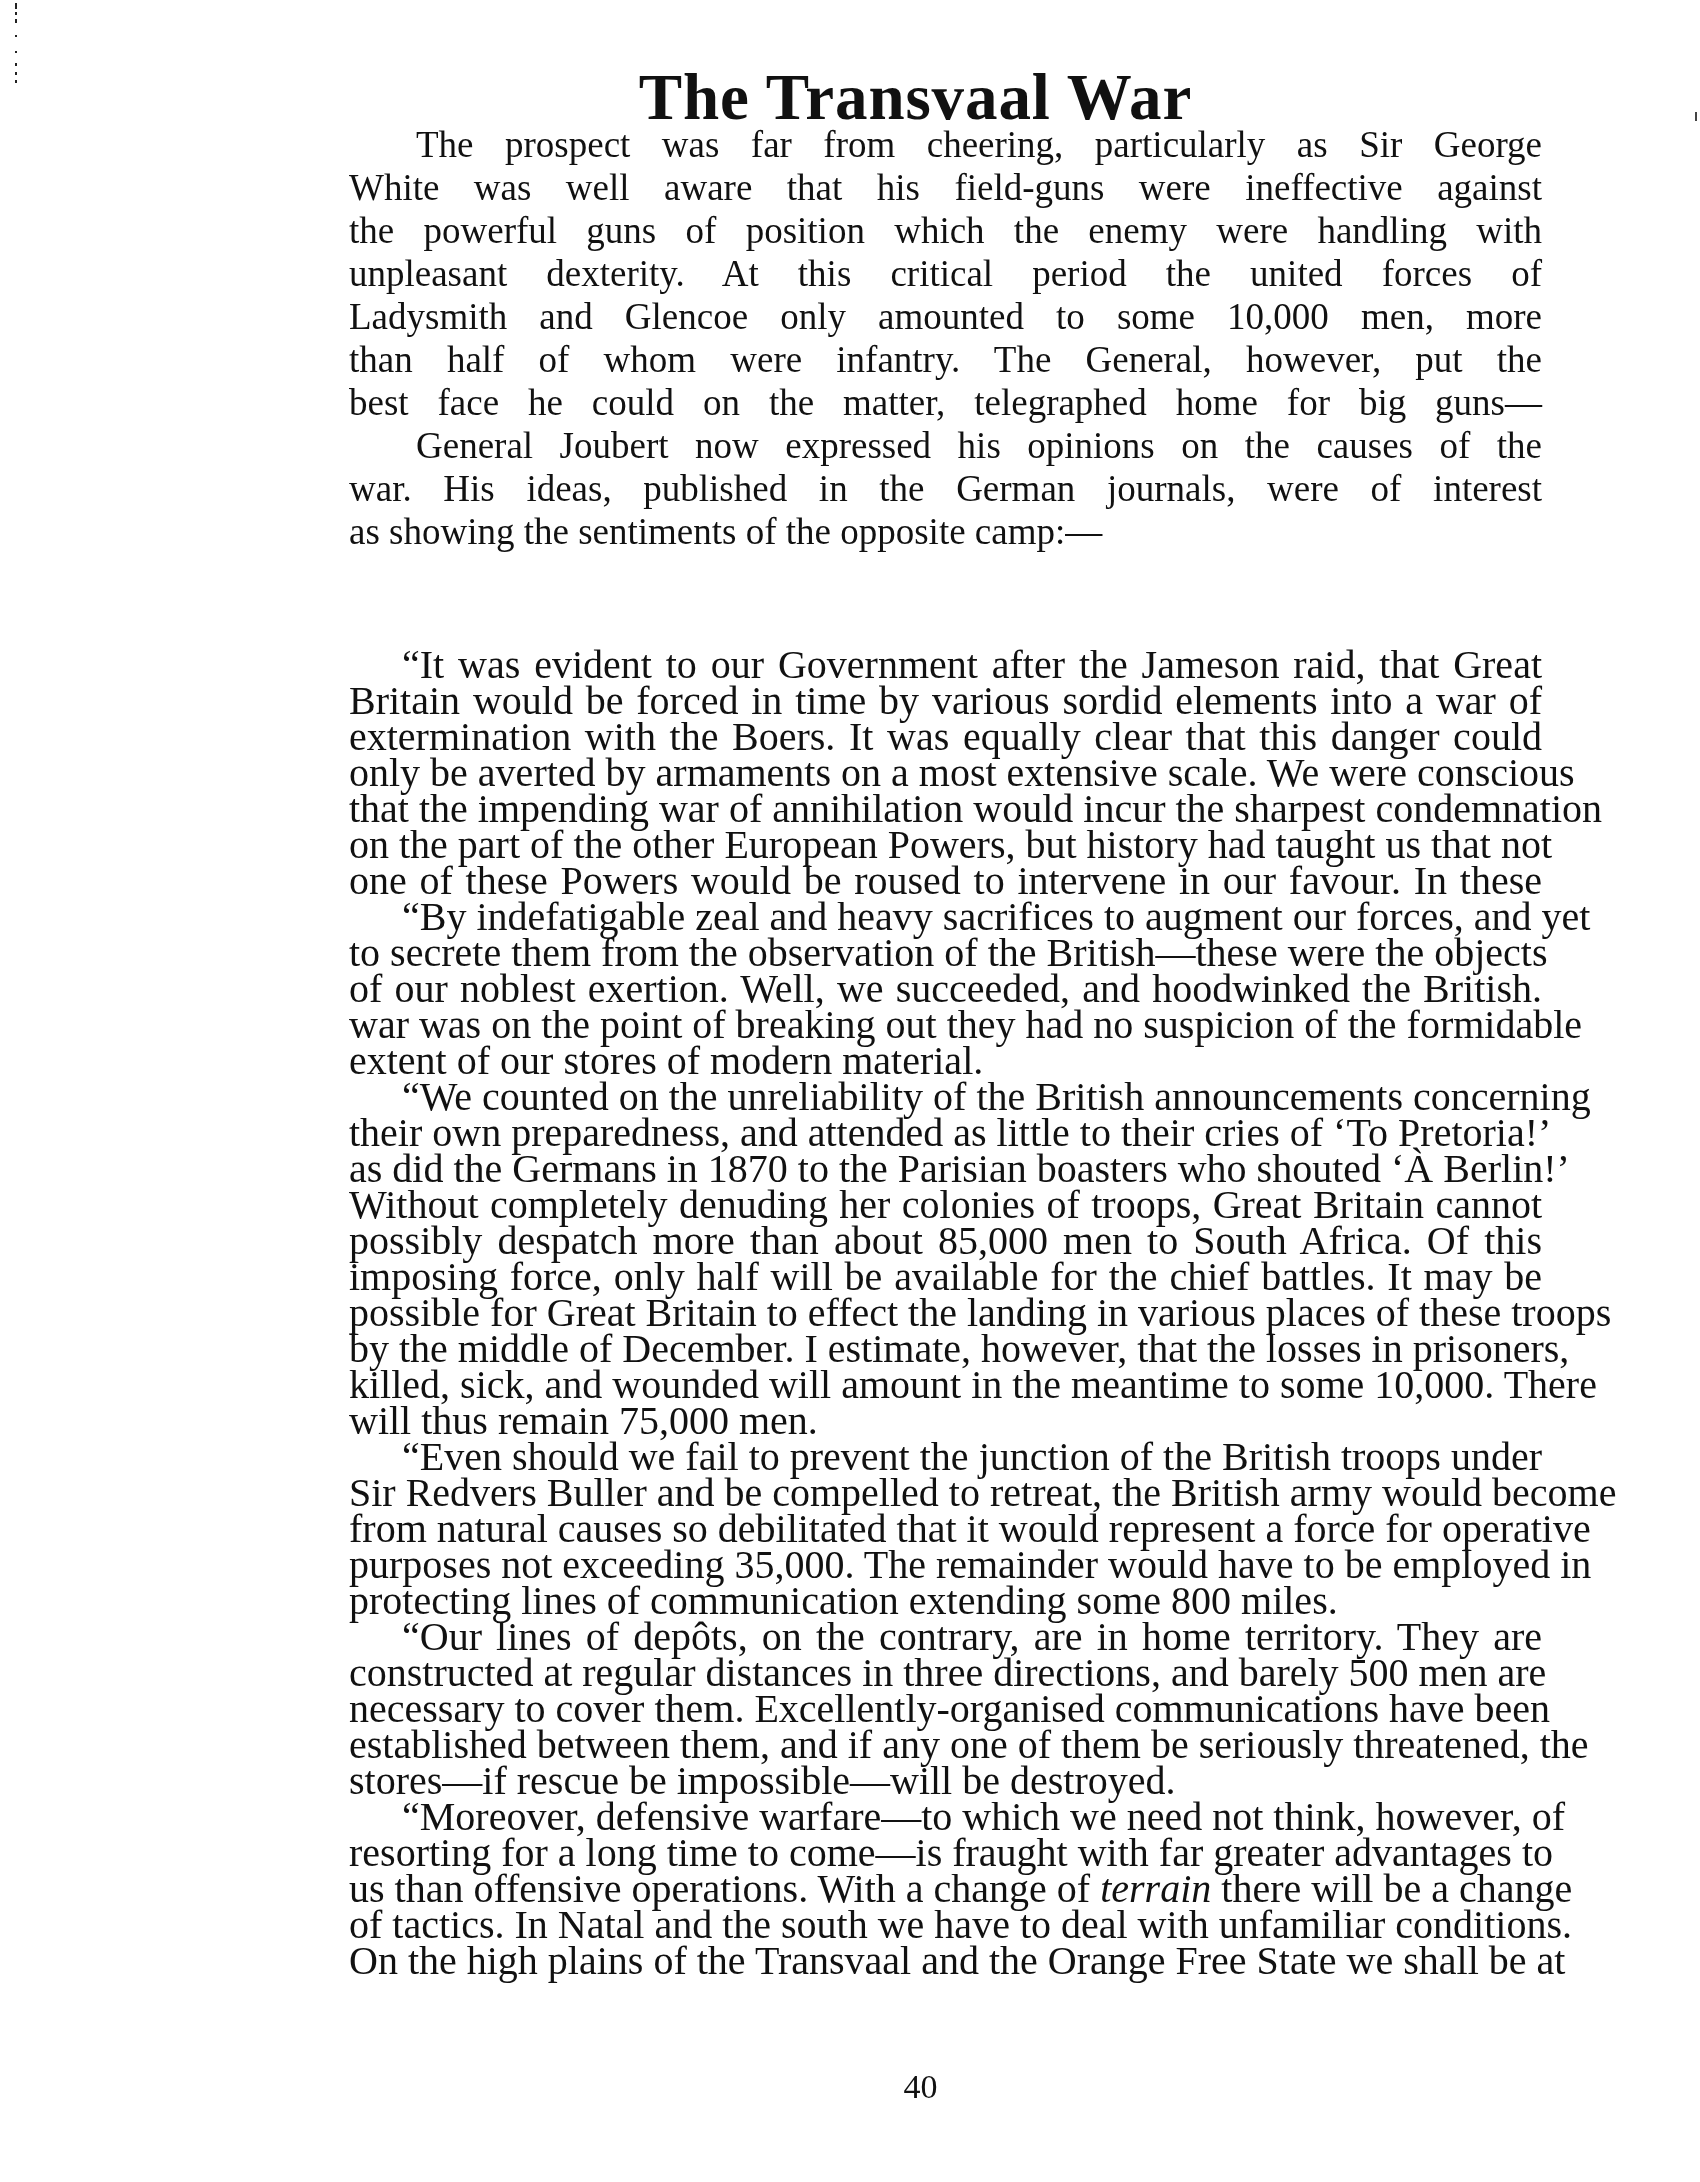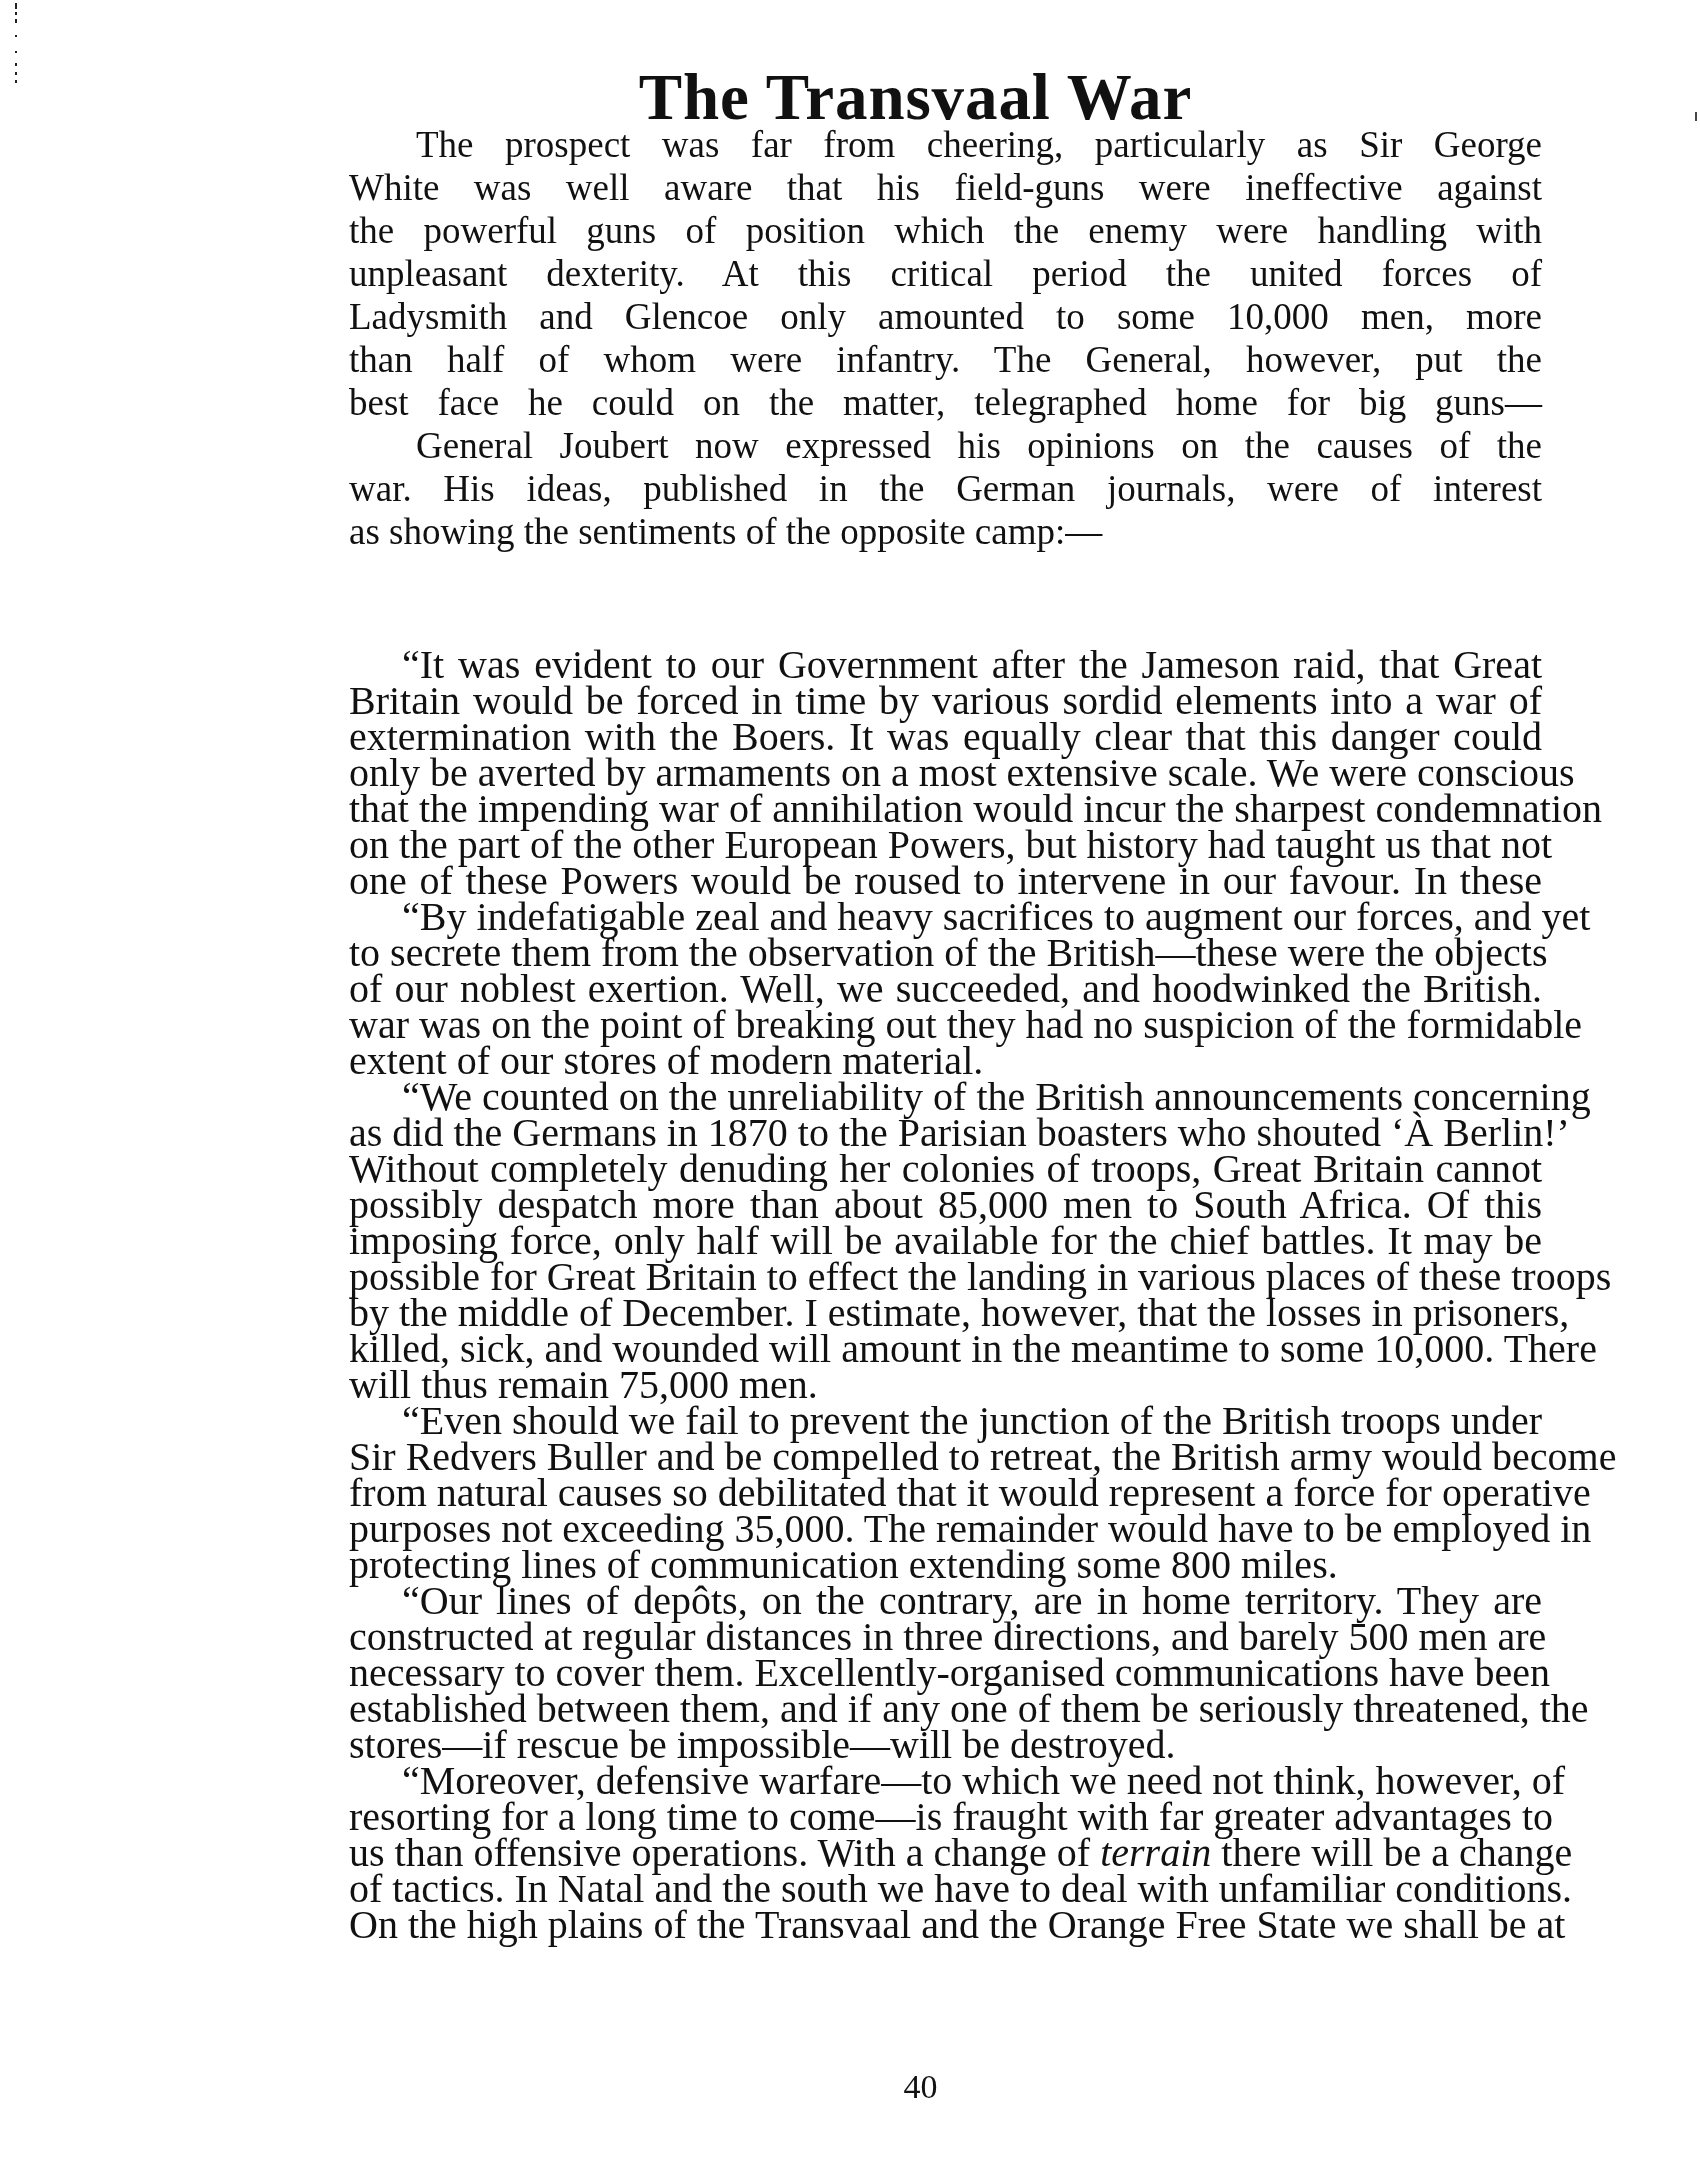--- a/index.html
+++ b/index.html
@@ -66,20 +66,21 @@
   </div>
   <div class="para">
     <span class="line indent">“By indefatigable zeal and heavy sacrifices to augment our forces, and yet</span>
     <span class="line">to secrete them from the observation of the British—these were the objects</span>
     <span class="line">of our noblest exertion.  Well, we succeeded, and hoodwinked the British.</span>
     <span class="line">war was on the point of breaking out they had no suspicion of the formidable</span>
     <span class="line last">extent of our stores of modern material.</span>
   </div>
   <div class="para">
     <span class="line indent">“We counted on the unreliability of the British announcements concerning</span>
+    <span class="line">their own preparedness, and attended as little to their cries of ‘To Pretoria!’</span>
     <span class="line">as did the Germans in 1870 to the Parisian boasters who shouted ‘À Berlin!’</span>
     <span class="line">Without completely denuding her colonies of troops, Great Britain cannot</span>
     <span class="line">possibly despatch more than about 85,000 men to South Africa.  Of this</span>
     <span class="line">imposing force, only half will be available for the chief battles.  It may be</span>
     <span class="line">possible for Great Britain to effect the landing in various places of these troops</span>
     <span class="line">by the middle of December.  I estimate, however, that the losses in prisoners,</span>
     <span class="line">killed, sick, and wounded will amount in the meantime to some 10,000.  There</span>
     <span class="line last">will thus remain 75,000 men.</span>
   </div>
   <div class="para">

